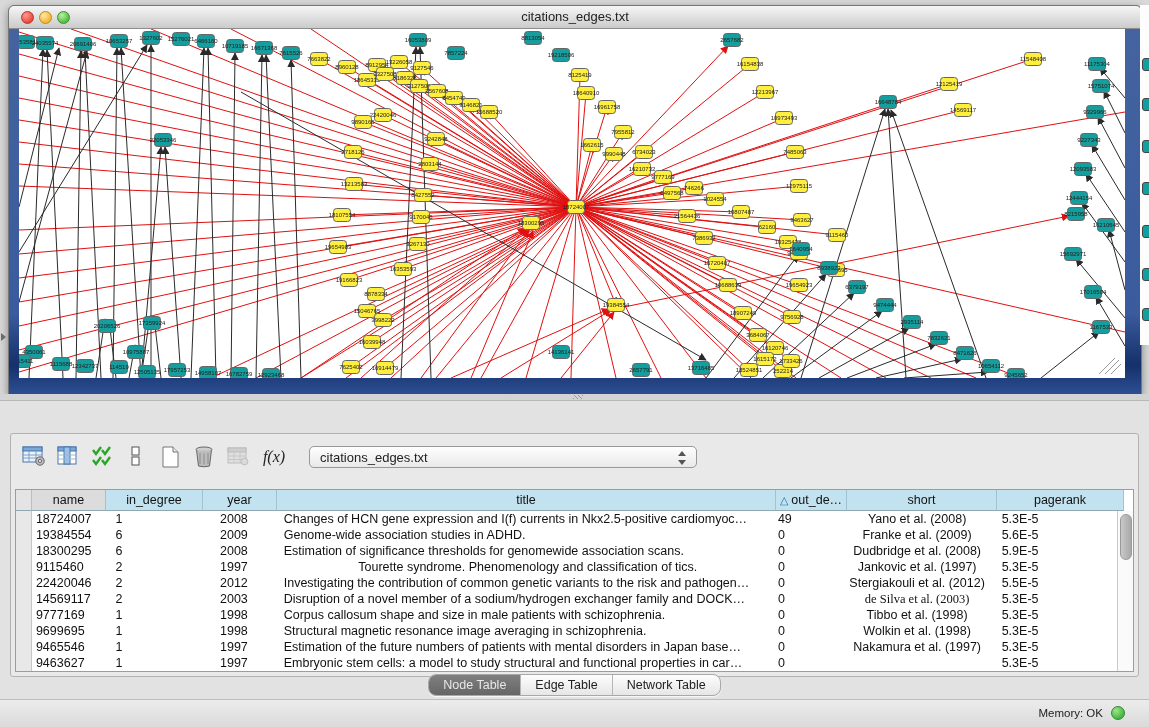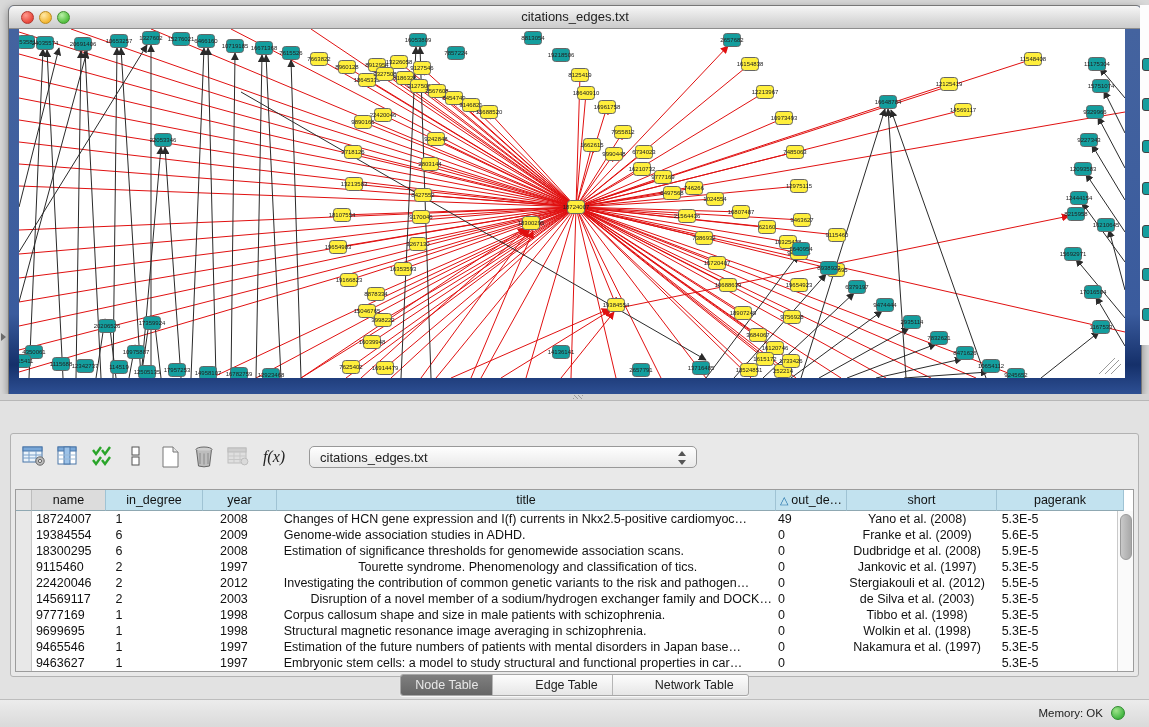--- a/index.html
+++ b/index.html
@@ -62,22 +62,22 @@
   .trow{display:flex;height:16px;}
   .tcell{box-sizing:border-box;height:16px;font-size:12.5px;color:#111;line-height:16px;
     overflow:hidden;white-space:nowrap;}
   .tcell.gutter{background:#e8e8e8;border-right:1px solid #c6c6c6;}
   #vscroll{position:absolute;right:0;top:21px;width:15px;bottom:0;background:#fafafa;border-left:1px solid #c9c9c9;}
   #vscroll .thumb{position:absolute;left:2px;top:3px;width:10px;height:44px;border-radius:6px;
     background:linear-gradient(90deg,#c9c9c9,#a8a8a8);border:1px solid #9a9a9a;}
 
   
   #tabs{position:absolute;left:0;top:674px;width:1149px;text-align:center;}
-  .seg{display:inline-flex;border:1px solid #a8a8a8;border-radius:3px;overflow:hidden;
-    background:linear-gradient(#fdfdfd,#e6e6e6);box-shadow:0 1px 1px rgba(255,255,255,.8);gap:28px;}
+  .seg{display:inline-flex;border:1px solid #a8a8a8;border-radius:8px;overflow:hidden;
+    background:linear-gradient(#fdfdfd,#e6e6e6);box-shadow:0 1px 1px rgba(255,255,255,.8);}
   .seg button{font-family:"Liberation Sans",sans-serif;font-size:12.5px;border:none;background:transparent;
     padding:3px 14px;color:#222;border-right:1px solid #b5b5b5;cursor:default;}
   .seg button:last-child{border-right:none;}
   .seg button.selected{background:linear-gradient(#7f7f7f,#666);color:#e8e8e8;}
 
   
   #status{position:absolute;left:0;bottom:0;width:1149px;height:27px;background:linear-gradient(#ececec,#dadada);
     border-top:1px solid #bdbdbd;}
   #mem-label{position:absolute;right:46px;top:7px;font-size:11.5px;color:#222;}
   #mem-dot{position:absolute;right:24px;top:6px;width:14px;height:14px;border-radius:50%;
@@ -910,23 +910,23 @@
               <div class="tcell" style="width: 499px; text-align: left; padding-left: 8px;">Investigating the contribution of common genetic variants to the risk and pathogen…</div>
               <div class="tcell" style="width: 71px; text-align: left; padding-left: 6px;">0</div>
               <div class="tcell" style="width: 150px; text-align: center; padding-left: 0px;">Stergiakouli et al. (2012)</div>
               <div class="tcell" style="width: 127px; text-align: left; padding-left: 10px;">5.5E-5</div>
             </div>
             <div class="trow">
               <div class="tcell gutter" style="width: 16px;"></div>
               <div class="tcell" style="width: 74px; text-align: left; padding-left: 4px;">14569117</div>
               <div class="tcell" style="width: 97px; text-align: left; padding-left: 10px;">2</div>
               <div class="tcell" style="width: 74px; text-align: left; padding-left: 18px;">2003</div>
-              <div class="tcell" style="width: 499px; text-align: right; padding-left: 8px;">Disruption of a novel member of a sodium/hydrogen exchanger family and DOCK…</div>
+              <div class="tcell" style="width: 499px; text-align: left; padding-left: 8px;">Disruption of a novel member of a sodium/hydrogen exchanger family and DOCK…</div>
               <div class="tcell" style="width: 71px; text-align: left; padding-left: 6px;">0</div>
-              <div class="tcell" style="width: 150px; text-align: center; padding-left: 0px;">de Silva et al. (2003)</div>
+              <div class="tcell" style="width: 150px; text-align: center; padding-left: 0px; font-family: Liberation Serif, serif;">de Silva et al. (2003)</div>
               <div class="tcell" style="width: 127px; text-align: left; padding-left: 10px;">5.3E-5</div>
             </div>
             <div class="trow">
               <div class="tcell gutter" style="width: 16px;"></div>
               <div class="tcell" style="width: 74px; text-align: left; padding-left: 4px;">9777169</div>
               <div class="tcell" style="width: 97px; text-align: left; padding-left: 10px;">1</div>
               <div class="tcell" style="width: 74px; text-align: left; padding-left: 18px;">1998</div>
               <div class="tcell" style="width: 499px; text-align: left; padding-left: 8px;">Corpus callosum shape and size in male patients with schizophrenia.</div>
               <div class="tcell" style="width: 71px; text-align: left; padding-left: 6px;">0</div>
               <div class="tcell" style="width: 150px; text-align: center; padding-left: 0px;">Tibbo et al. (1998)</div>

